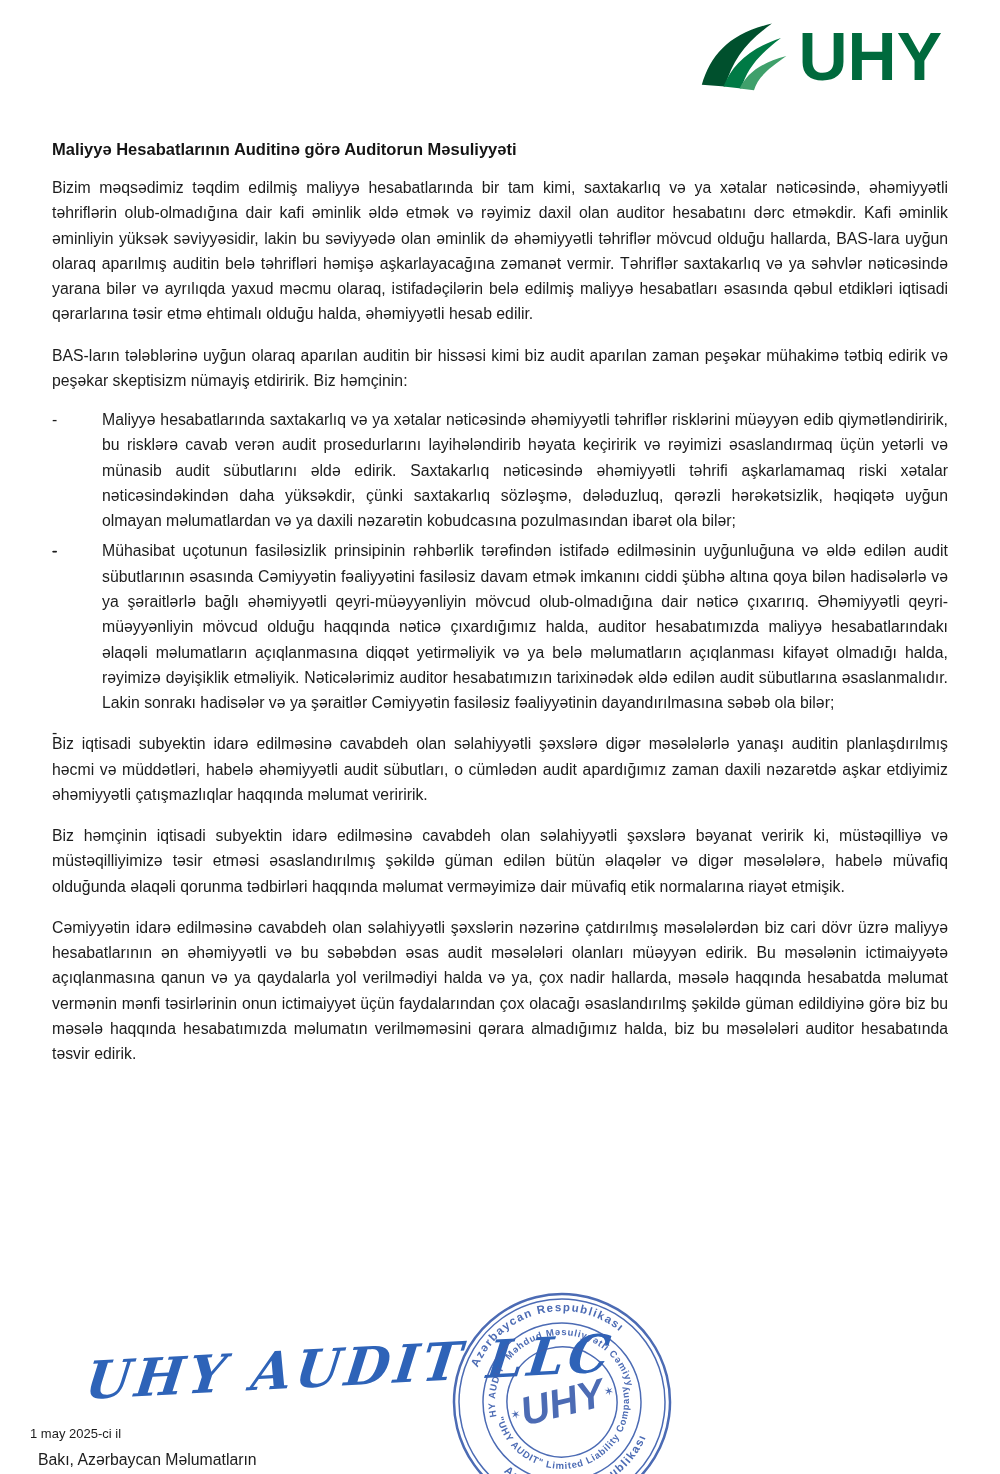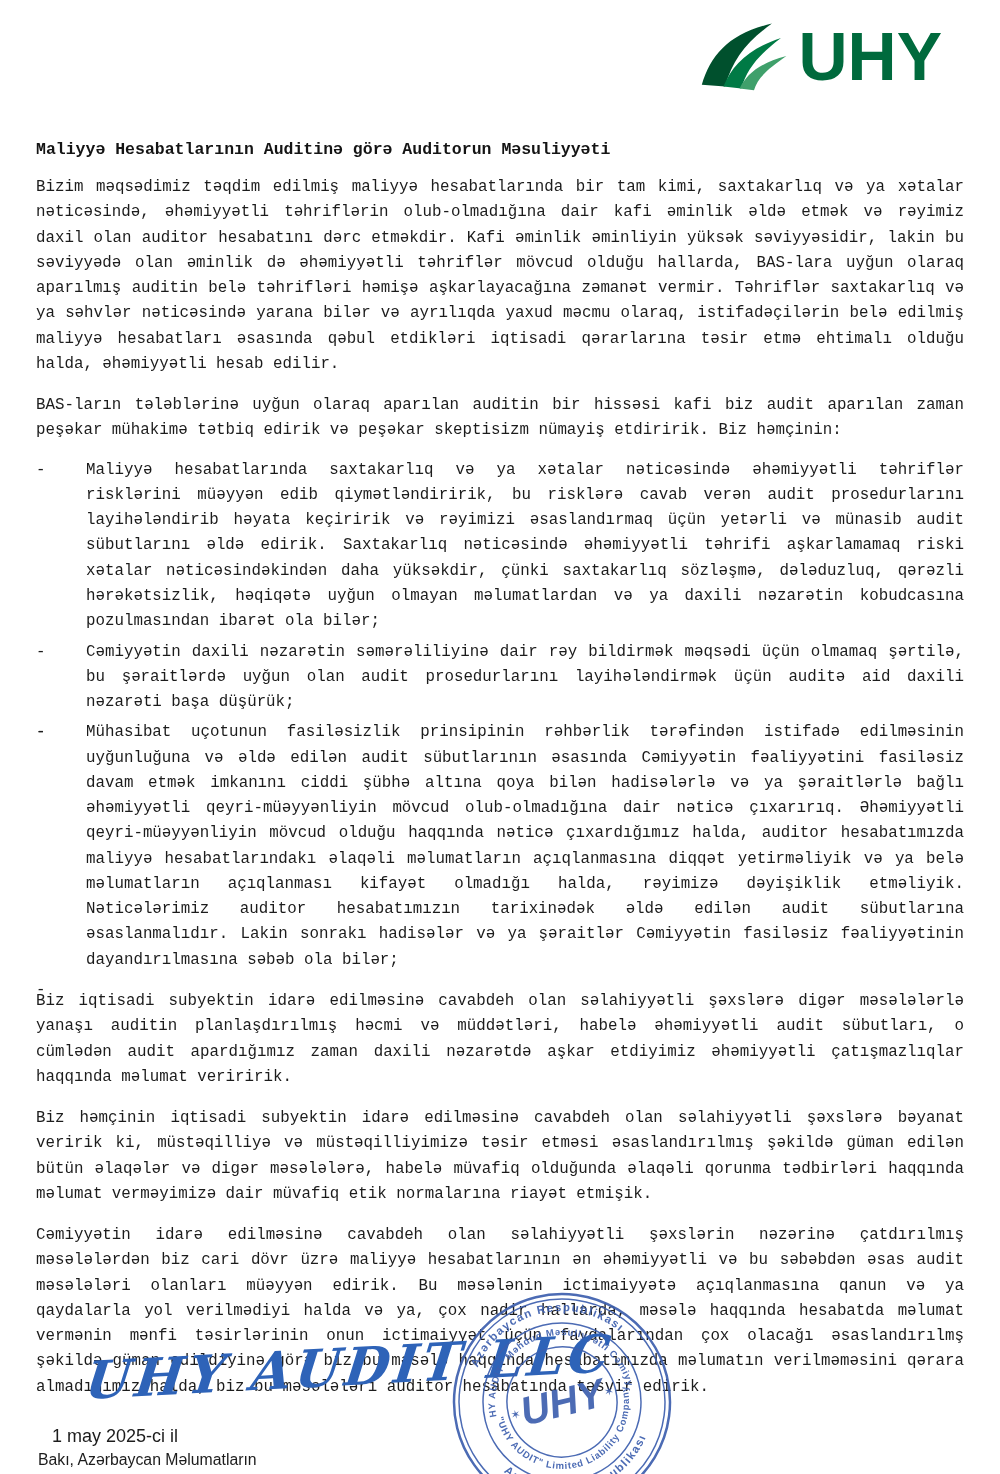--- a/index.html
+++ b/index.html
@@ -1,21 +1,21 @@
 <!DOCTYPE html>
 <html><head>
 <meta charset="utf-8">
 <style>
   *{box-sizing:border-box;}
   html,body{margin:0;padding:0;}
   body{
     width:1000px;height:1474px;background:#ffffff;position:relative;overflow:hidden;
     font-family:"Liberation Sans",sans-serif;color:#1c1c1c;
   }
-  .content{padding:0 36px;font-family:Liberation Mono, monospace;}
+  .content{padding:0 52px;}
   .logo-row{display:flex;justify-content:flex-end;padding:20px 58px 0 0;height:112px;align-items:flex-start;}
   .logo{display:flex;align-items:center;gap:8px;}
   .leaf{width:90px;height:72px;}
   .logo-text{font-size:68px;font-weight:800;color:#006a3d;letter-spacing:0px;line-height:1;}
   h1.doc-title{font-size:16.5px;margin:28px 0 14px;font-weight:bold;color:#141414;}
   p.body-par{font-size:15.8px;line-height:1.6;text-align:justify;margin:16px 0 14px;}
   ul.bullets{list-style:none;margin:0 0 14px;padding:0;}
   ul.bullets li{position:relative;padding-left:50px;font-size:15.8px;line-height:1.6;text-align:justify;margin-bottom:5px;}
   ul.bullets .marker{position:absolute;left:0;top:0;}
   .signature{
@@ -23,21 +23,21 @@
     font-family:"DejaVu Serif",serif;font-style:italic;font-weight:bold;
     font-size:52px;color:#2e63b8;letter-spacing:4px;white-space:nowrap;
     transform:rotate(-3deg) skewX(-10deg);
   }
   .stamp{position:absolute;left:446px;top:1286px;width:232px;height:232px;transform:rotate(-14deg);opacity:.92;}
   .stamp .ring{fill:none;stroke:#3d5fae;}
   .ring-text{fill:#3d5fae;font-size:11.5px;letter-spacing:1.4px;font-weight:bold;font-family:"Liberation Sans",sans-serif;}
   .ring-text-sm{fill:#3d5fae;font-size:9.5px;letter-spacing:.8px;font-weight:bold;font-family:"Liberation Sans",sans-serif;}
   .center-text{fill:#3d5fae;font-size:40px;font-weight:bold;font-style:italic;text-anchor:middle;font-family:"Liberation Sans",sans-serif;}
   .star-text{fill:#3d5fae;font-size:12px;text-anchor:middle;}
-  .footer-date{position:absolute;left:52px;top:1426px;font-size:18px;text-align:right;}
+  .footer-date{position:absolute;left:30px;top:1426px;font-size:13px;text-align:right;}
   .footer-loc{position:absolute;left:38px;top:1451px;font-size:15.8px;}
 </style>
 </head>
 <body>
 
 <div class="page">
 
   <header class="logo-row">
     <div class="logo">
       <svg class="leaf" viewBox="0 0 100 80" aria-hidden="true">
@@ -46,30 +46,29 @@
         <path d="M44 76 C52 60 66 48 96 40 C76 54 64 64 60 78 Z" fill="#3fa06b"></path>
       </svg>
       <span class="logo-text">UHY</span>
     </div>
   </header>
 
   <main class="content">
     <h1 class="doc-title">Maliyyə Hesabatlarının Auditinə görə Auditorun Məsuliyyəti</h1>
 
     <p class="body-par">Bizim məqsədimiz təqdim edilmiş maliyyə hesabatlarında bir tam kimi, saxtakarlıq və ya xətalar nəticəsində, əhəmiyyətli təhriflərin olub-olmadığına dair kafi əminlik əldə etmək və rəyimiz daxil olan auditor hesabatını dərc etməkdir. Kafi əminlik əminliyin yüksək səviyyəsidir, lakin bu səviyyədə olan əminlik də əhəmiyyətli təhriflər mövcud olduğu hallarda, BAS-lara uyğun olaraq aparılmış auditin belə təhrifləri həmişə aşkarlayacağına zəmanət vermir. Təhriflər saxtakarlıq və ya səhvlər nəticəsində yarana bilər və ayrılıqda yaxud məcmu olaraq, istifadəçilərin belə edilmiş maliyyə hesabatları əsasında qəbul etdikləri iqtisadi qərarlarına təsir etmə ehtimalı olduğu halda, əhəmiyyətli hesab edilir.</p>
-    <p class="body-par">BAS-ların tələblərinə uyğun olaraq aparılan auditin bir hissəsi kafi biz audit aparılan zaman peşəkar mühakimə tətbiq edirik və peşəkar skeptisizm nümayiş etdiririk. Biz həmçinin:</p>
+    <p class="body-par">BAS-ların tələblərinə uyğun olaraq aparılan auditin bir hissəsi kimi biz audit aparılan zaman peşəkar mühakimə tətbiq edirik və peşəkar skeptisizm nümayiş etdiririk. Biz həmçinin:</p>
 
     <ul class="bullets">
       <li>
         <span class="marker">-</span>
         <span>Maliyyə hesabatlarında saxtakarlıq və ya xətalar nəticəsində əhəmiyyətli təhriflər risklərini müəyyən edib qiymətləndiririk, bu risklərə cavab verən audit prosedurlarını layihələndirib həyata keçiririk və rəyimizi əsaslandırmaq üçün yetərli və münasib audit sübutlarını əldə edirik. Saxtakarlıq nəticəsində əhəmiyyətli təhrifi aşkarlamamaq riski xətalar nəticəsindəkindən daha yüksəkdir, çünki saxtakarlıq sözləşmə, dələduzluq, qərəzli hərəkətsizlik, həqiqətə uyğun olmayan məlumatlardan və ya daxili nəzarətin kobudcasına pozulmasından ibarət ola bilər;</span>
       </li>
       <li>
         <span class="marker">-</span>
-        <span>Cəmiyyətin daxili nəzarətin səmərəliliyinə dair rəy bildirmək məqsədi üçün olmamaq şərtilə, bu şəraitlərdə uyğun olan audit prosedurlarını layihələndirmək üçün auditə aid daxili nəzarəti başa düşürük;</span>
       </li>
       <li>
         <span class="marker">-</span>
       </li>
       <li>
         <span class="marker">-</span>
         <span>Mühasibat uçotunun fasiləsizlik prinsipinin rəhbərlik tərəfindən istifadə edilməsinin uyğunluğuna və əldə edilən audit sübutlarının əsasında Cəmiyyətin fəaliyyətini fasiləsiz davam etmək imkanını ciddi şübhə altına qoya bilən hadisələrlə və ya şəraitlərlə bağlı əhəmiyyətli qeyri-müəyyənliyin mövcud olub-olmadığına dair nəticə çıxarırıq. Əhəmiyyətli qeyri-müəyyənliyin mövcud olduğu haqqında nəticə çıxardığımız halda, auditor hesabatımızda maliyyə hesabatlarındakı əlaqəli məlumatların açıqlanmasına diqqət yetirməliyik və ya belə məlumatların açıqlanması kifayət olmadığı halda, rəyimizə dəyişiklik etməliyik. Nəticələrimiz auditor hesabatımızın tarixinədək əldə edilən audit sübutlarına əsaslanmalıdır. Lakin sonrakı hadisələr və ya şəraitlər Cəmiyyətin fasiləsiz fəaliyyətinin dayandırılmasına səbəb ola bilər;</span>
       </li>
       <li>
         <span class="marker">-</span>

